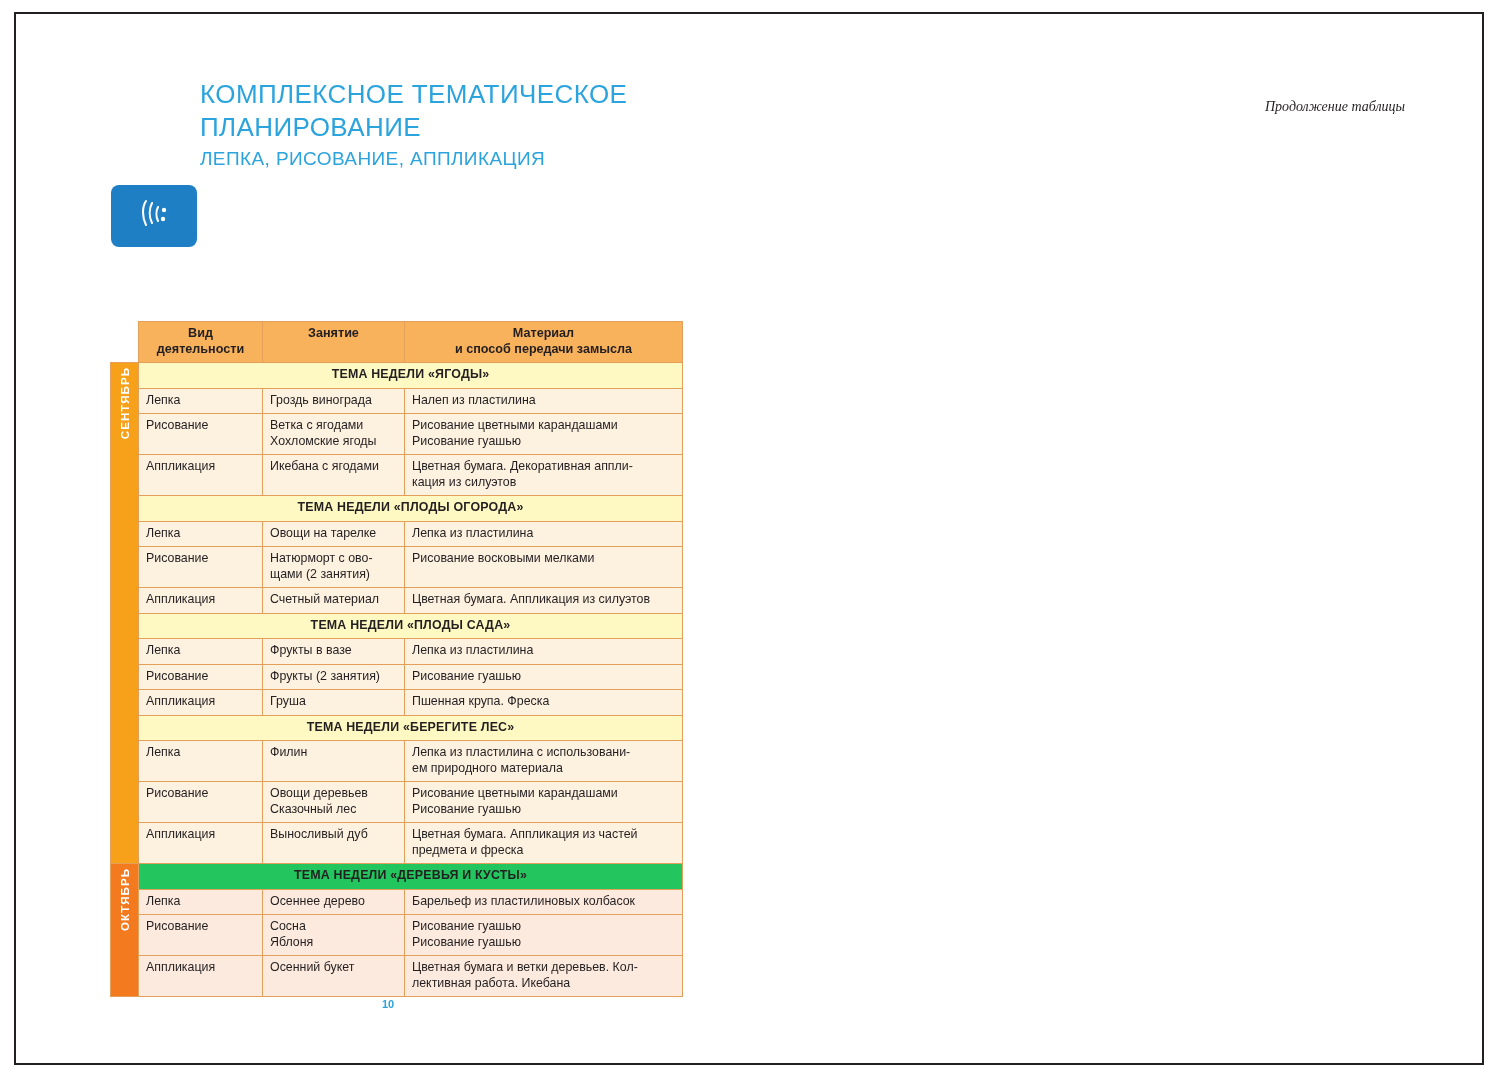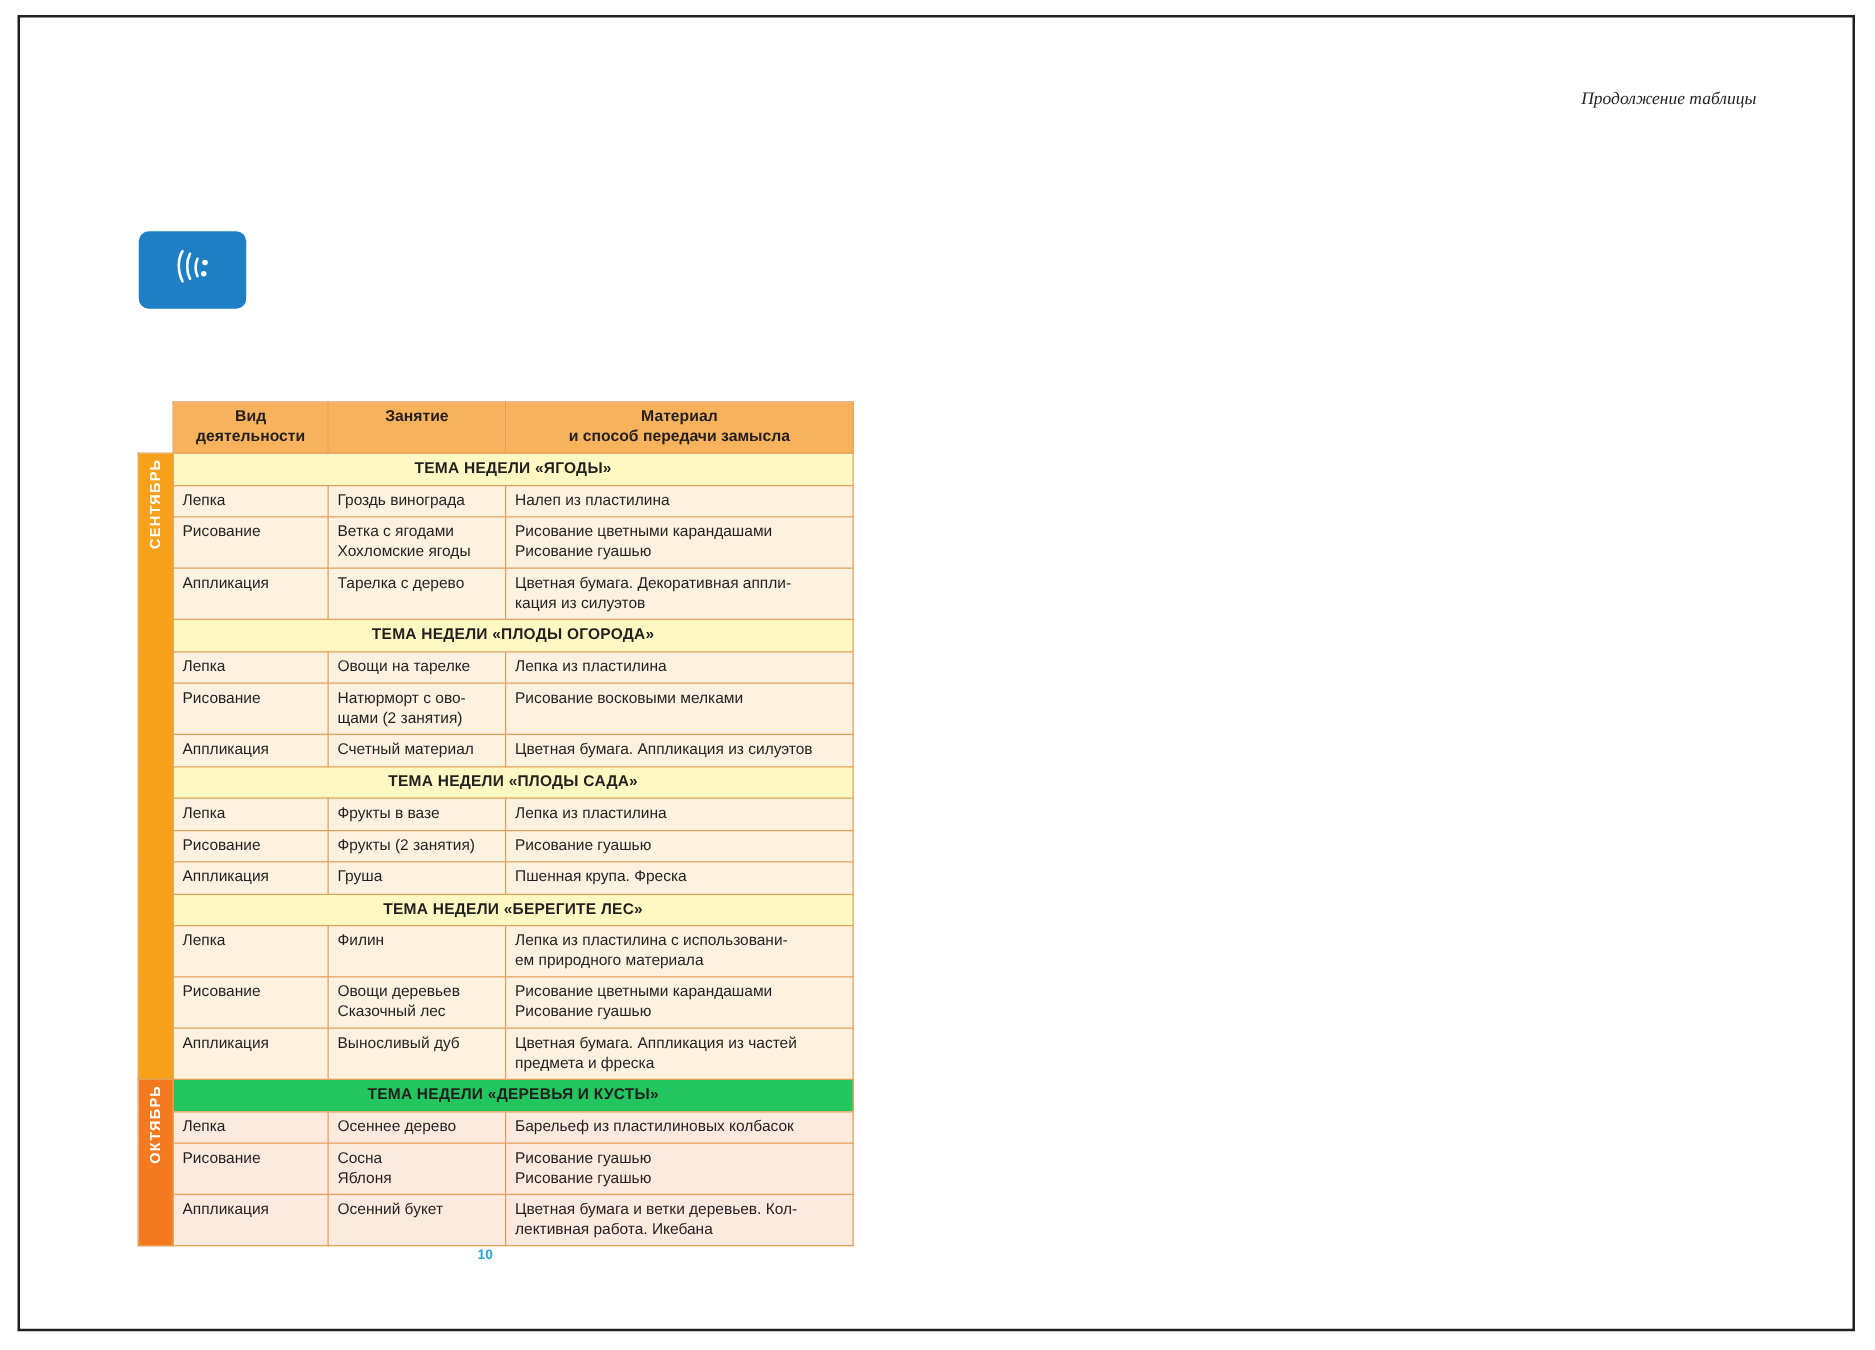--- a/index.html
+++ b/index.html
@@ -66,21 +66,21 @@
     width: 86px;
     height: 62px;
     background: #1e7fc4;
     border-radius: 8px;
   }
   .icon-badge svg { display: block; margin: 8px auto 0; }
 
   .cont-note {
     position: absolute;
     right: 95px;
-    top: 72px;
+    top: 99px;
     font-size: 14px;
     font-style: italic;
     font-family: "Liberation Serif", serif;
     color: #231f20;
   }
 
   
   .tbl-wrap { position: absolute; }
   .tbl-wrap.left { left: 110px; top: 306px; width: 572px; }
 
@@ -153,20 +153,24 @@
 </style>
 </head>
 <body>
 
 <div class="page-frame"></div>
 
 <div class="spread">
 
   <div class="page page-left">
 
+    <div class="title-block">
+      <div class="title-main">КОМПЛЕКСНОЕ ТЕМАТИЧЕСКОЕ ПЛАНИРОВАНИЕ</div>
+      <div class="title-sub">ЛЕПКА, РИСОВАНИЕ, АППЛИКАЦИЯ</div>
+    </div>
 
     <div class="icon-badge">
       <svg width="44" height="44" viewBox="0 0 44 44" aria-hidden="true">
         <g fill="none" stroke="#ffffff" stroke-width="2.1" stroke-linecap="round">
           <path d="M14 8 C10 14, 10 24, 14 32"></path>
           <path d="M20 10 C17 16, 17 24, 20 30"></path>
           <path d="M26 14 C24 18, 24 24, 26 28"></path>
           <circle cx="32" cy="17" r="2.2" fill="#ffffff" stroke="none"></circle>
           <circle cx="31" cy="26" r="2.2" fill="#ffffff" stroke="none"></circle>
         </g>
@@ -222,21 +226,21 @@
               <td class="cell">
                 <span class="sub">Рисование цветными карандашами</span>
                 <span class="sub">Рисование гуашью</span>
               </td>
             </tr>
             <tr>
               <td class="cell">
                 <span class="sub">Аппликация</span>
               </td>
               <td class="cell">
-                <span class="sub">Тарелка с дерево</span>
+                <span class="sub">Икебана с ягодами</span>
               </td>
               <td class="cell">
                 <span class="sub">Цветная бумага. Декоративная аппли-</span>
                 <span class="sub">кация из силуэтов</span>
               </td>
             </tr>
             <tr class="theme-row">
               <td colspan="3">ТЕМА НЕДЕЛИ «ПЛОДЫ ОГОРОДА»</td>
             </tr>
             <tr>

